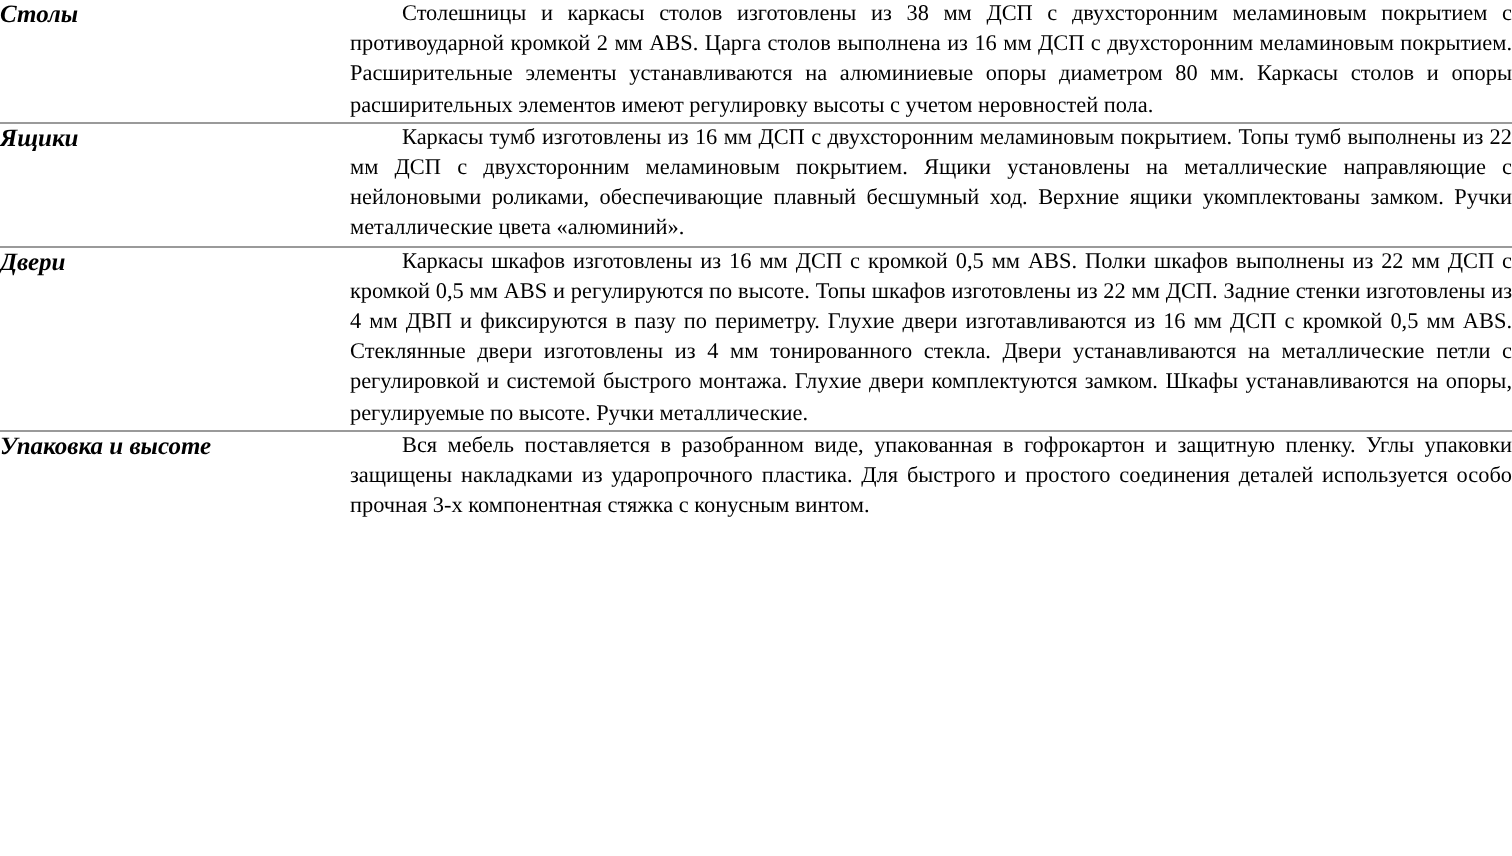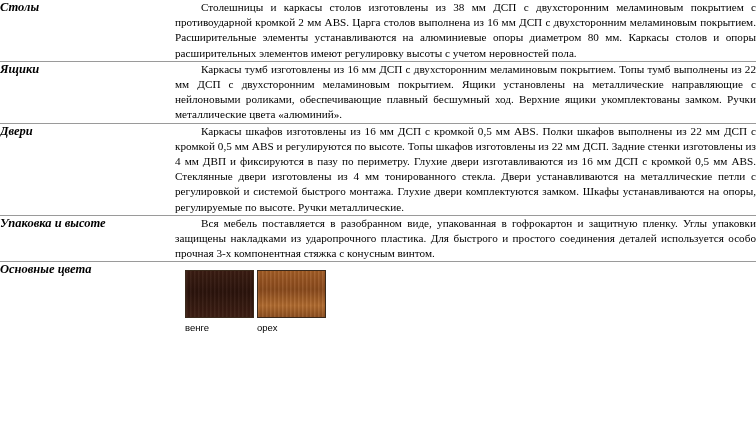--- a/index.html
+++ b/index.html
@@ -139,34 +139,15 @@
         </td>
       </tr>
       <tr>
         <td class="label-cell">
           <div class="label-text">Упаковка и высоте</div>
         </td>
         <td class="body-cell">
           <div class="body-text">Вся мебель поставляется в разобранном виде, упакованная в гофрокартон и защитную пленку. Углы упаковки защищены накладками из ударопрочного пластика. Для быстрого и простого соединения деталей используется особо прочная 3-х компонентная стяжка с конусным винтом.</div>
         </td>
       </tr>
-      <tr>
-        <td class="label-cell">
-          <div class="label-text">Основные цвета</div>
-        </td>
-        <td>
-          <div class="colors-wrap">
-            <div class="swatch-row">
-              <div class="swatch-item">
-                <div class="swatch wenge"></div>
-                <div class="swatch-caption">венге</div>
-              </div>
-              <div class="swatch-item">
-                <div class="swatch oreh"></div>
-                <div class="swatch-caption">орех</div>
-              </div>
-            </div>
-          </div>
-        </td>
-      </tr>
     </tbody>
   </table>
 </div>
 
 </body></html>

